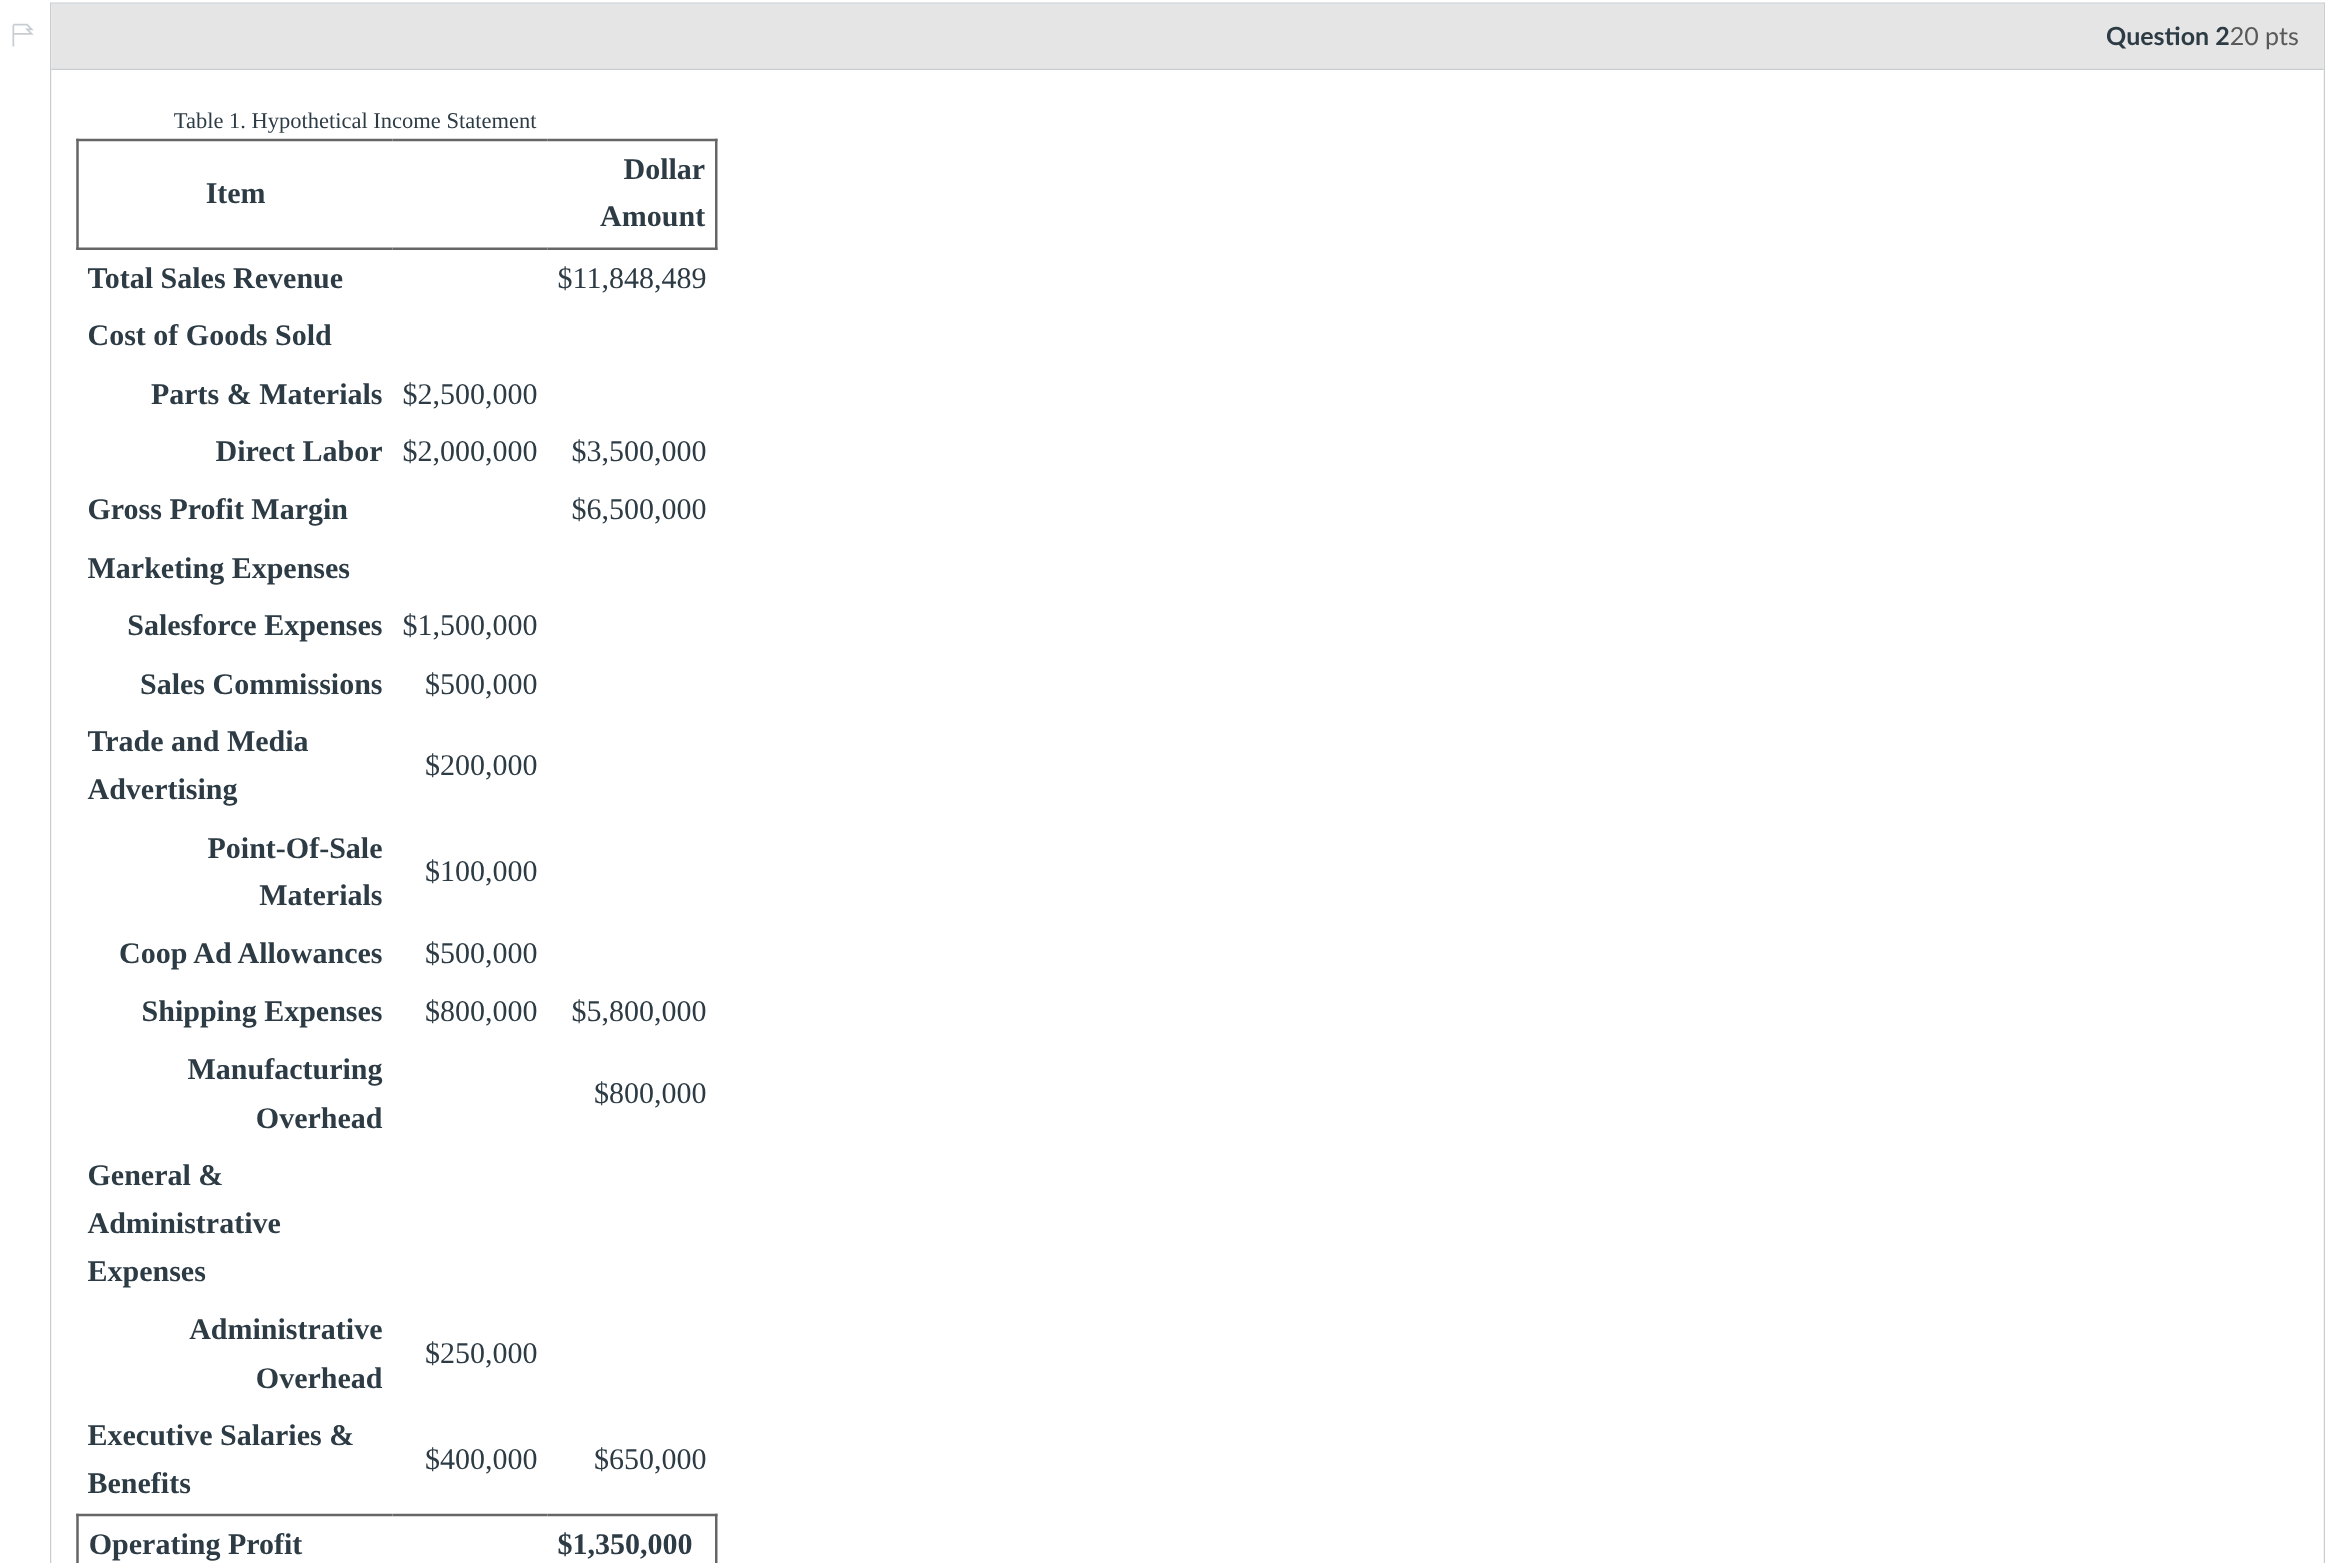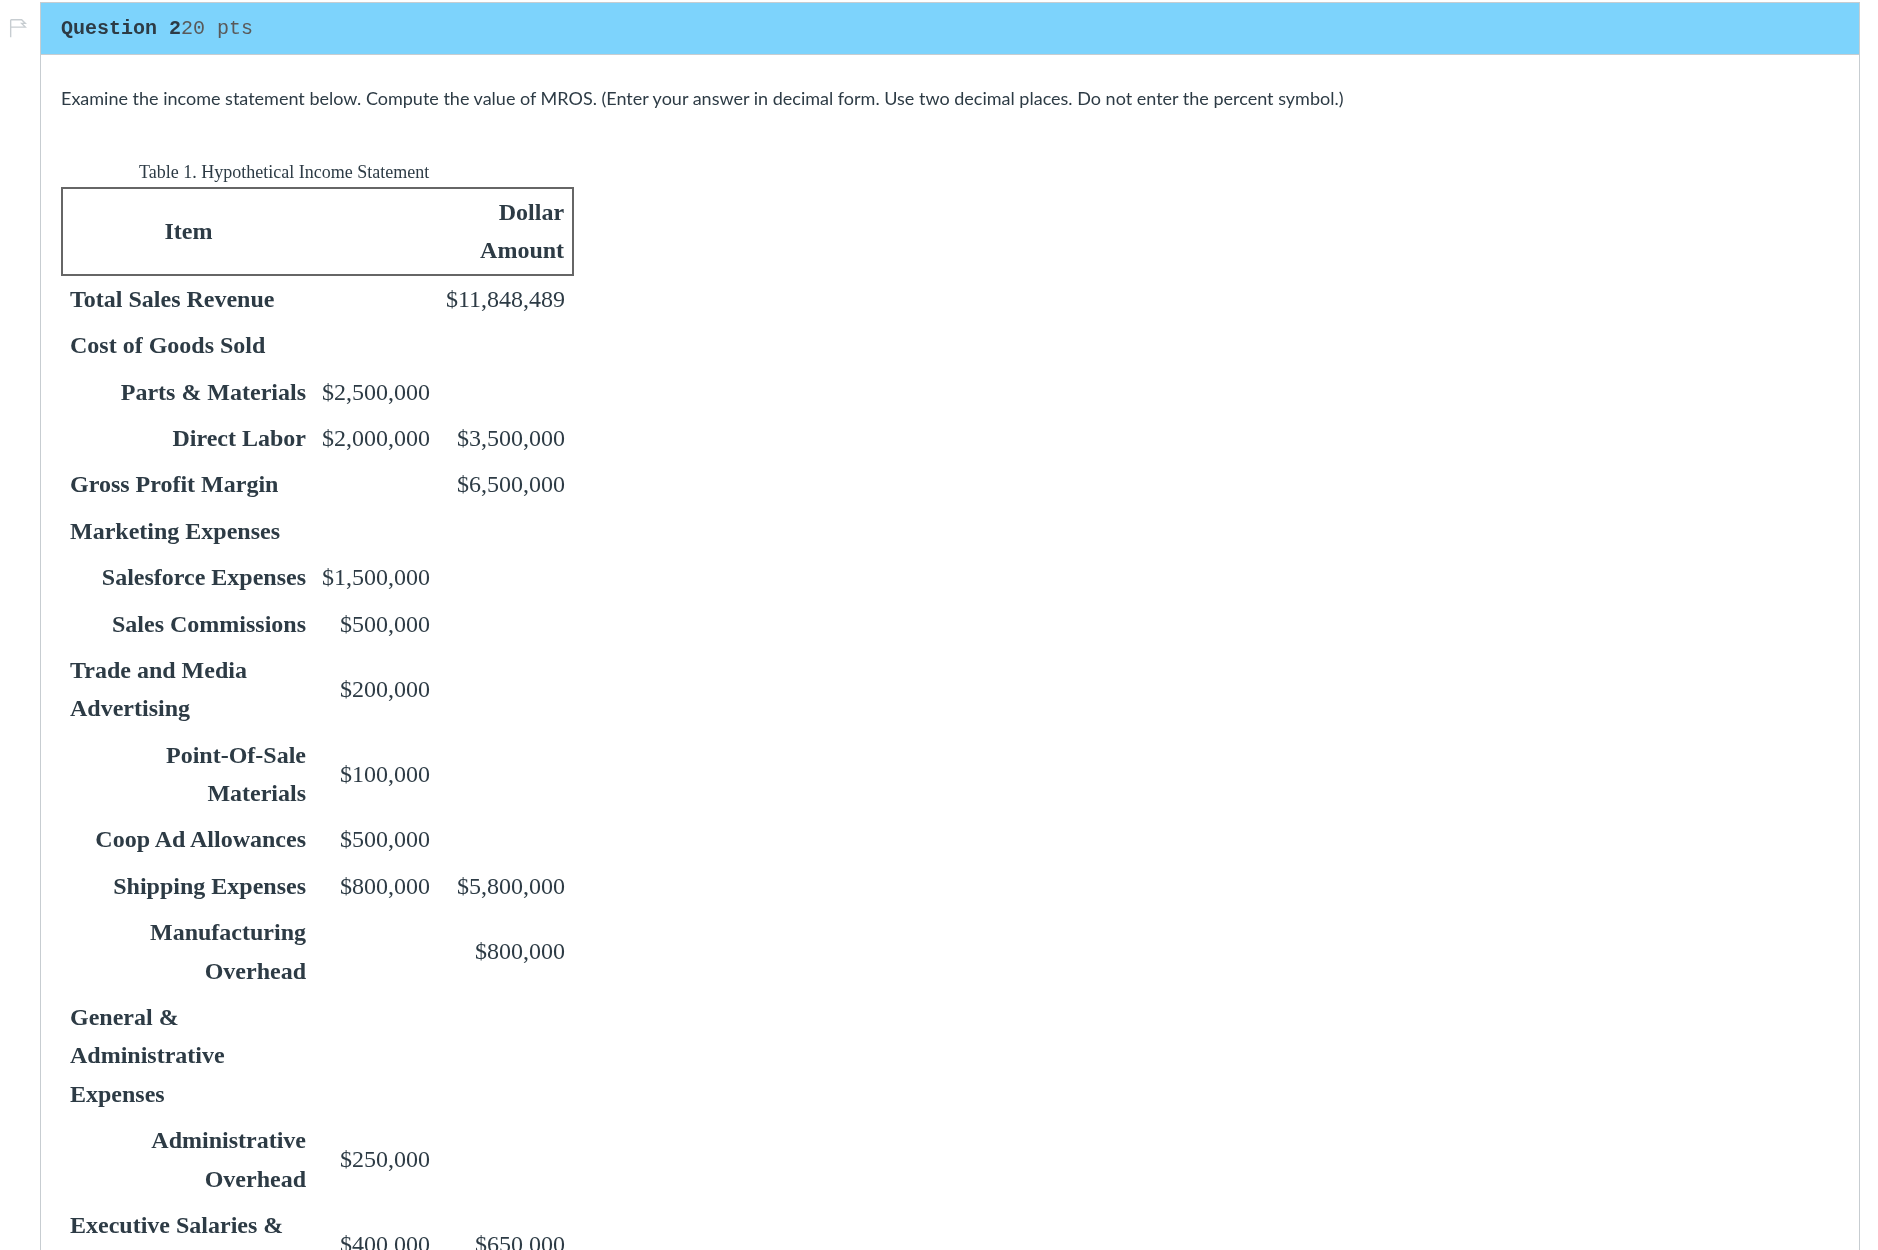--- a/index.html
+++ b/index.html
@@ -29,26 +29,25 @@
     }
     .flag-icon svg {
       width: 22px;
       height: 22px;
       stroke: #c7cdd1;
       fill: none;
       stroke-width: 1.5;
     }
     .question-header {
       display: flex;
-      justify-content: flex-start;
+      justify-content: flex-end;
       align-items: center;
       padding: 14px 20px;
-      background: #7dd3fc;
+      background: #e5e5e5;
       border-bottom: 1px solid #c7cdd1;
-      font-family: Liberation Mono, monospace;
     }
     .question-title {
       font-size: 20px;
       font-weight: 700;
       color: #2d3b45;
     }
     .question-points {
       font-size: 20px;
       color: #595959;
     }
@@ -131,21 +130,20 @@
         <path d="M4 3 L4 22 M4 3 L16 3 L20 7 L16 7 L20 11 L4 11"></path>
       </svg>
   </div>
 
   <div class="question-header">
     <div class="question-title">Question 2</div>
     <div class="question-points">20 pts</div>
   </div>
 
   <div class="question-body">
-    <div class="instruction">Examine the income statement below.  Compute the value of MROS. (Enter your answer in decimal form.  Use two decimal places.  Do not enter the percent symbol.)</div>
 
     <div class="table-wrap">
       <div class="table-caption">Table 1. Hypothetical Income Statement</div>
 
       <table class="income">
         <tbody>
             <tr class="hdr-row">
           <td class="col-item hdr-item">Item</td>
           <td class="col-sub hdr-sub"></td>
           <td class="col-amt hdr-amt">

